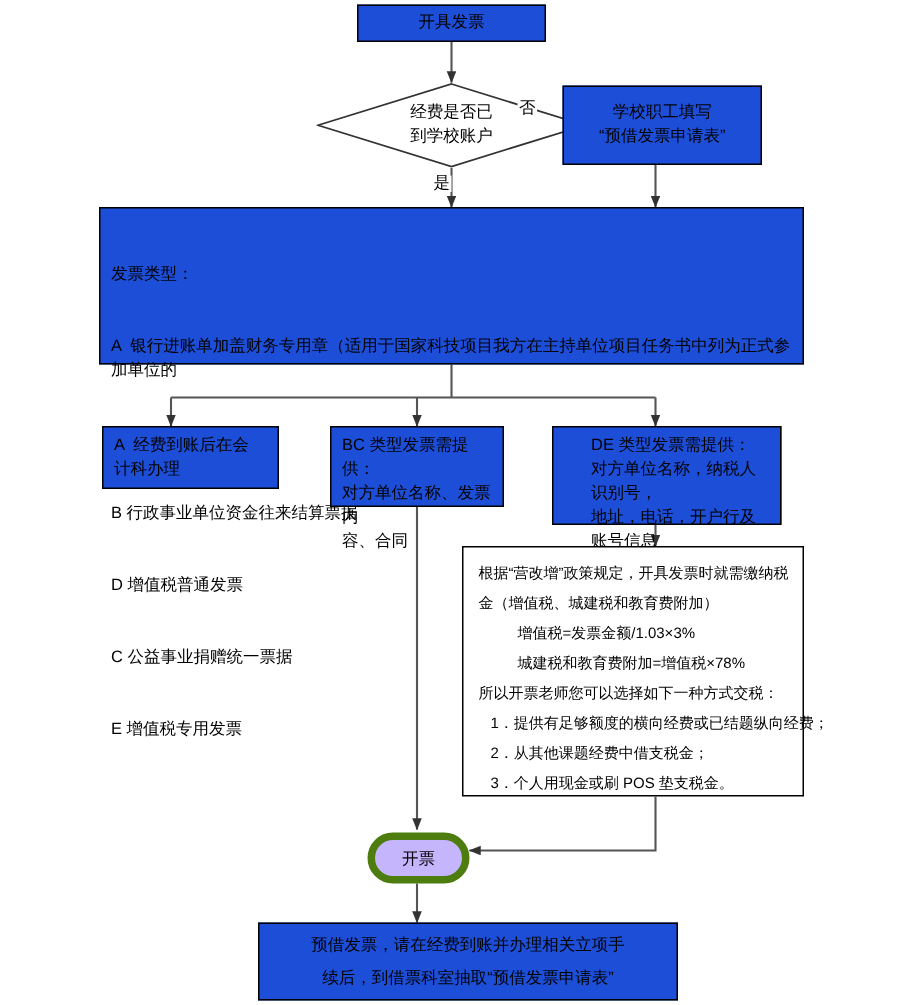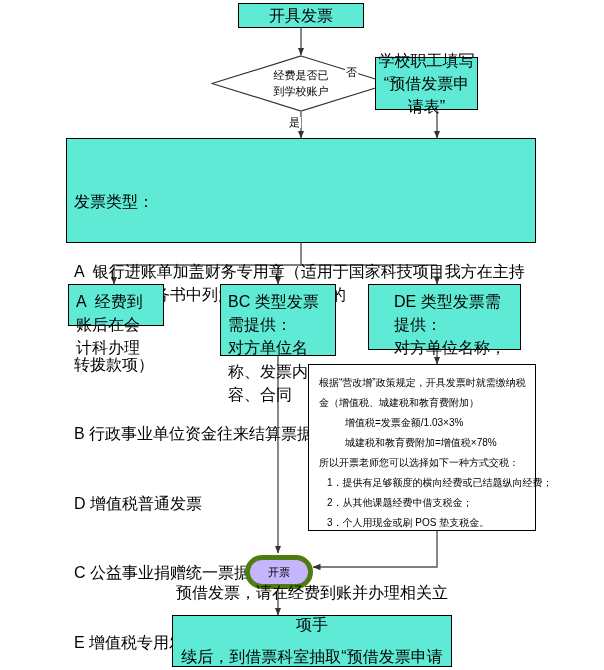--- a/index.html
+++ b/index.html
@@ -21,22 +21,22 @@
   svg.edges {
     position: absolute;
     left: 0; top: 0;
     width: 604px; height: 670px;
     pointer-events: none;
   }
   .node {
     position: absolute;
     box-sizing: border-box;
     border: 1px solid #000;
-    background: #5eead4;
-    font-size: 16px;
+    background: #1d4ed8;
+    font-size: 11px;
     line-height: 1.45;
     white-space: pre-wrap;
   }
   .node.center {
     display: flex;
     align-items: center;
     justify-content: center;
     text-align: center;
   }
   .node.padded {
@@ -134,37 +134,37 @@
   <div class="diamond-wrap" style="left:211px; top:55px; width:180px; height:57px;">
     <svg width="180" height="57" viewBox="0 0 180 57">
       <polygon points="90,1 179,28.5 90,56 1,28.5" fill="#fff" stroke="#333" stroke-width="1.2"></polygon>
     </svg>
     <div class="dtext">经费是否已
 到学校账户</div>
   </div>
   <div class="edge-label" style="left:345px; top:67px;">否</div>
   <div class="edge-label" style="left:288px; top:117px;">是</div>
 
-  <div class="node center" style="left:375px; top:57px; width:103px; height:53px;">学校职工填写
+  <div class="node center" style="left:375px; top:57px; width:133px; height:53px;">学校职工填写
 “预借发票申请表”</div>
 
   <div class="node padded" style="left:66px; top:138px; width:470px; height:105px;">
     <div>发票类型：</div>
     <div>A  银行进账单加盖财务专用章（适用于国家科技项目我方在主持单位项目任务书中列为正式参加单位的</div>
     <div>转拨款项）</div>
     <div>B 行政事业单位资金往来结算票据</div>
     <div>D 增值税普通发票</div>
     <div>C 公益事业捐赠统一票据</div>
     <div>E 增值税专用发票</div>
   </div>
 
-  <div class="node padded" style="left:68px; top:284px; width:96px; height:42px;">A  经费到账后在会
+  <div class="node padded" style="left:68px; top:284px; width:118px; height:42px;">A  经费到账后在会
 计科办理</div>
 
-  <div class="node padded" style="left:220px; top:284px; width:116px; height:72px;">BC 类型发票需提供：
+  <div class="node padded" style="left:220px; top:284px; width:116px; height:54px;">BC 类型发票需提供：
 对方单位名称、发票内
 容、合同</div>
 
   <div class="node padded" style="left:368px; top:284px; width:153px; height:66px;padding-left:25px;">DE 类型发票需提供：
 对方单位名称，纳税人识别号，
 地址，电话，开户行及账号信息
 、发票内容、合同</div>
 
   <div class="taxbox" style="left:308px; top:364px; width:228px; height:167px;">
     <div class="ln">根据“营改增”政策规定，开具发票时就需缴纳税</div>

